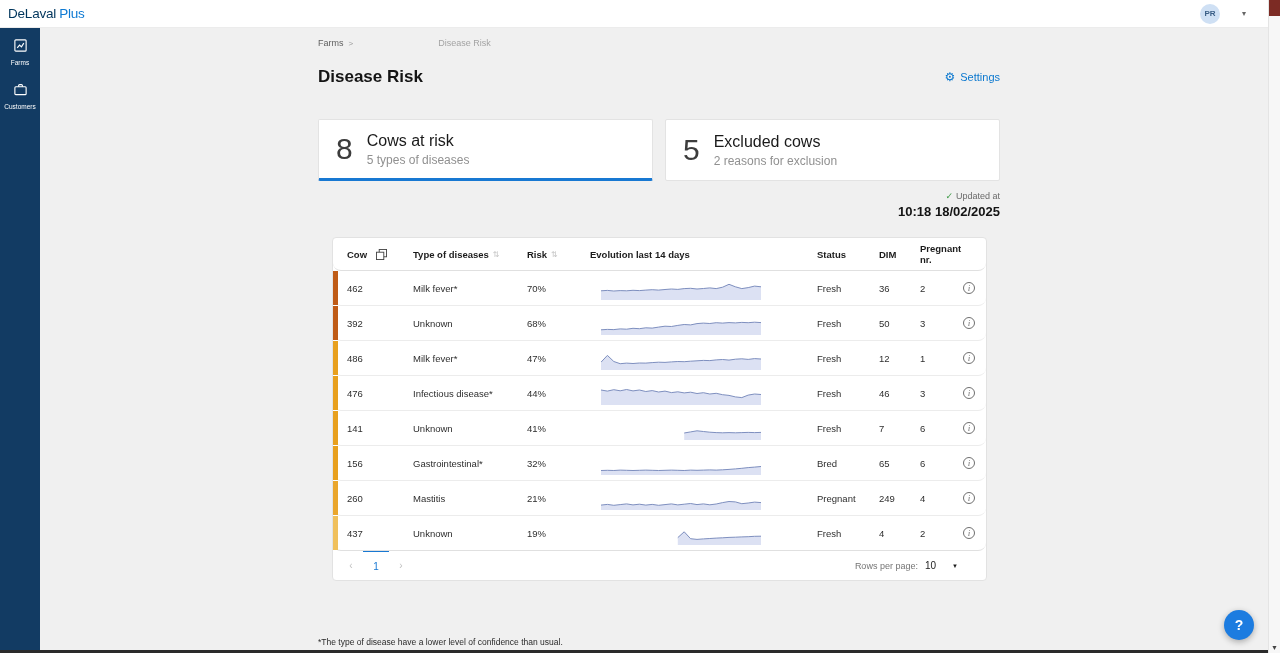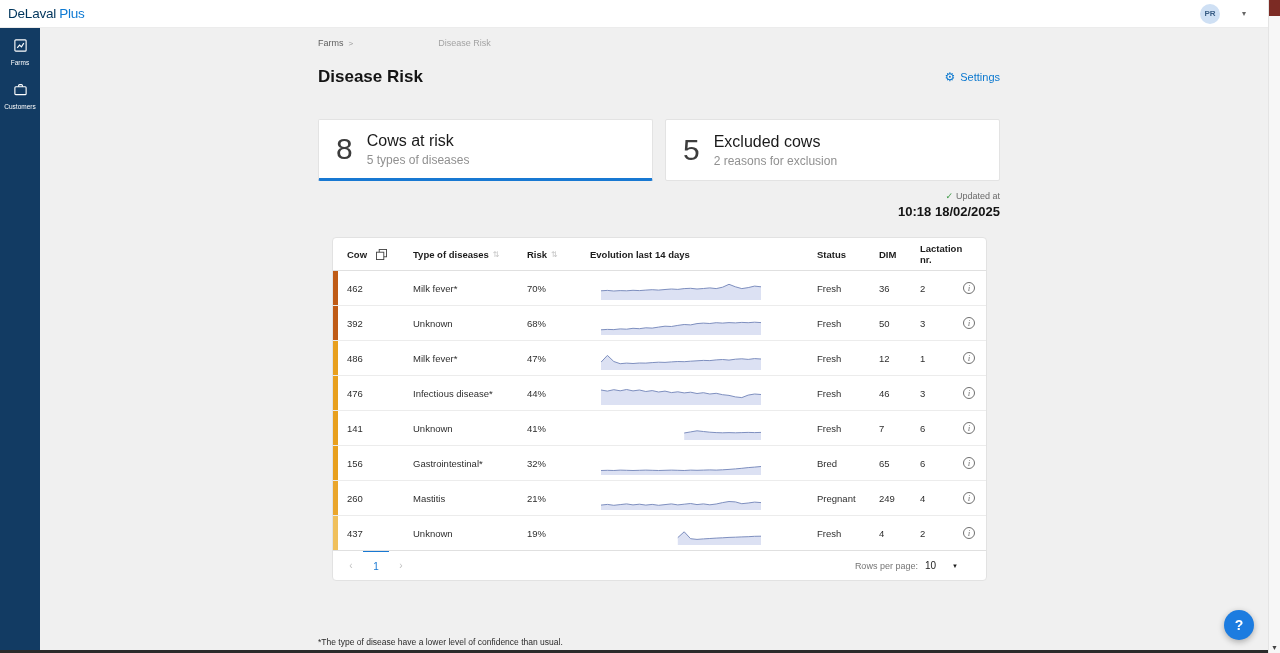--- a/index.html
+++ b/index.html
@@ -46,21 +46,21 @@
   .card .sub { font-size:12px; color:#909090; margin-top:3px; }
 
   .updated { margin-top:10px; height:28px; text-align:right; }
   .updated .l1 { font-size:9px; color:#6a6a6a; }
   .updated .check { color:#3d9a46; font-size:9px; margin-right:3px; }
   .updated .l2 { font-size:13px; color:#141414; font-weight:700; margin-top:3px; }
 
   
   .table-card { margin-top:18px; margin-left:14px; width:655px; background:#fff;
                 border:1px solid #e2e2e2; border-radius:4px; overflow:hidden; }
-  .tgrid { display:grid; grid-template-columns:80px 114px 63px 227px 62px 41px 43px 25px; align-items:center; }
+  .tgrid { display:grid; grid-template-columns:80px 114px 63px 227px 62px 41px 43px 25px; align-items:center;border-radius:8px; }
   .thead { height:33px; border-bottom:1px solid #e0e0e0; font-size:9.5px; font-weight:700; color:#1c1c1c; }
   .th { display:flex; align-items:center; gap:4px; }
   .th.first { padding-left:14px; }
   .sort { color:#c4c4c4; font-size:8px; font-weight:400; }
   .copy-ic { display:inline-flex; margin-left:5px; cursor:pointer; }
 
   .trow { height:35px; border-bottom:1px solid #ececec; font-size:9.5px; color:#2e2e2e;
           position:relative; cursor:pointer; }
   .trow:last-of-type { border-bottom:1px solid #e0e0e0; }
   .c-cow { padding-left:14px; display:flex; align-items:center; height:100%; }
@@ -183,21 +183,21 @@
           <span>Type of diseases</span>
           <span class="sort">⇅</span>
         </div>
         <div class="th">
           <span>Risk</span>
           <span class="sort">⇅</span>
         </div>
         <div class="th">Evolution last 14 days</div>
         <div class="th">Status</div>
         <div class="th">DIM</div>
-        <div class="th">Lactation nr.</div>
+        <div class="th">Pregnant nr.</div>
         <div class="th"></div>
       </div>
 
       <div>
           <div class="tgrid trow">
     <div class="c-cow">
       <span class="riskbar" style="background: rgb(191, 91, 22);"></span>
       <span>462</span>
     </div>
     <div>Milk fever*</div>

